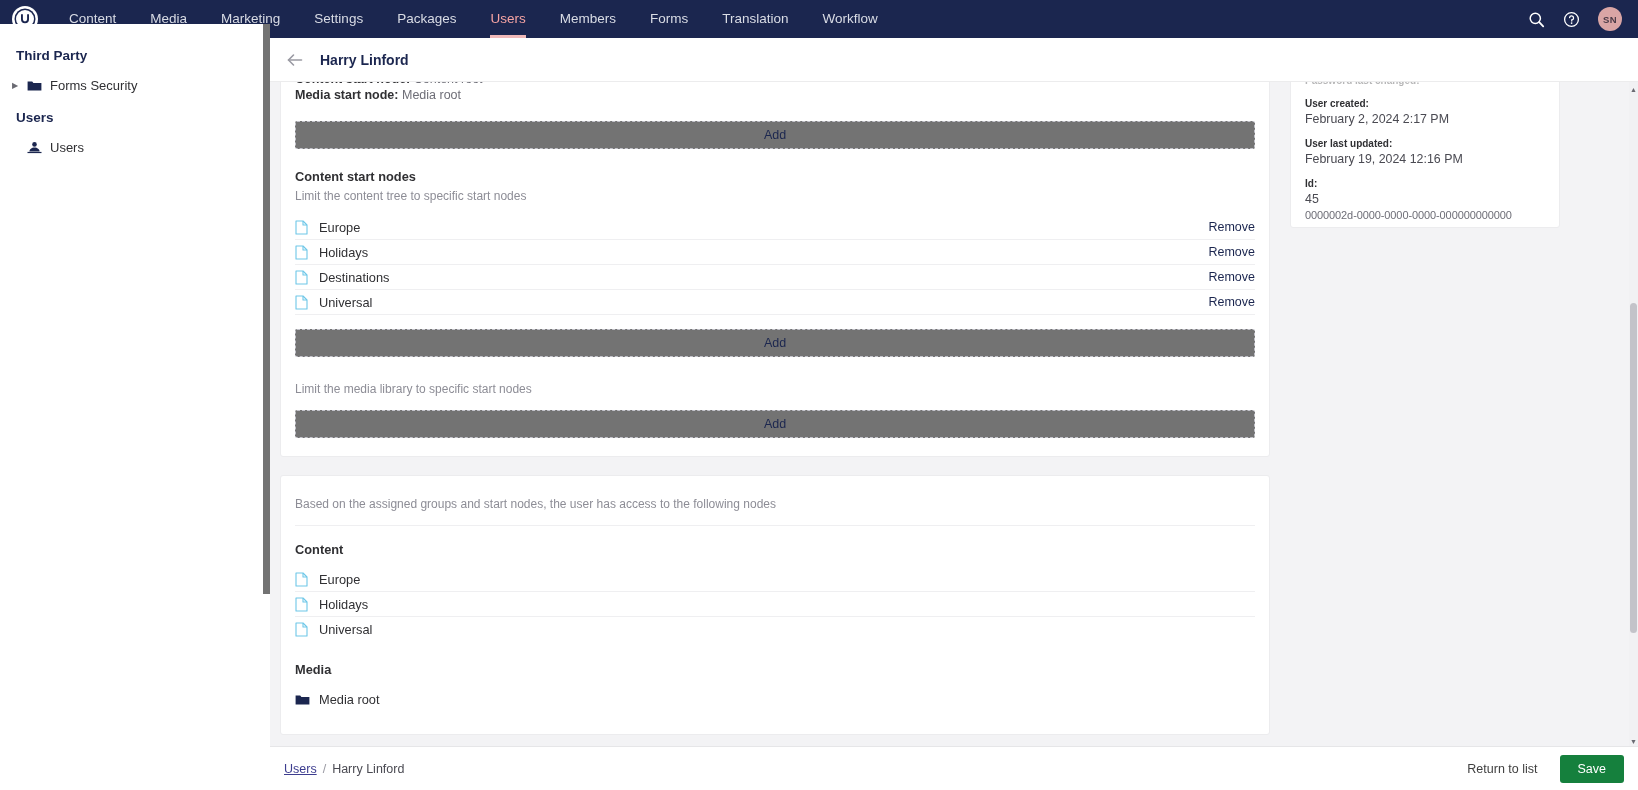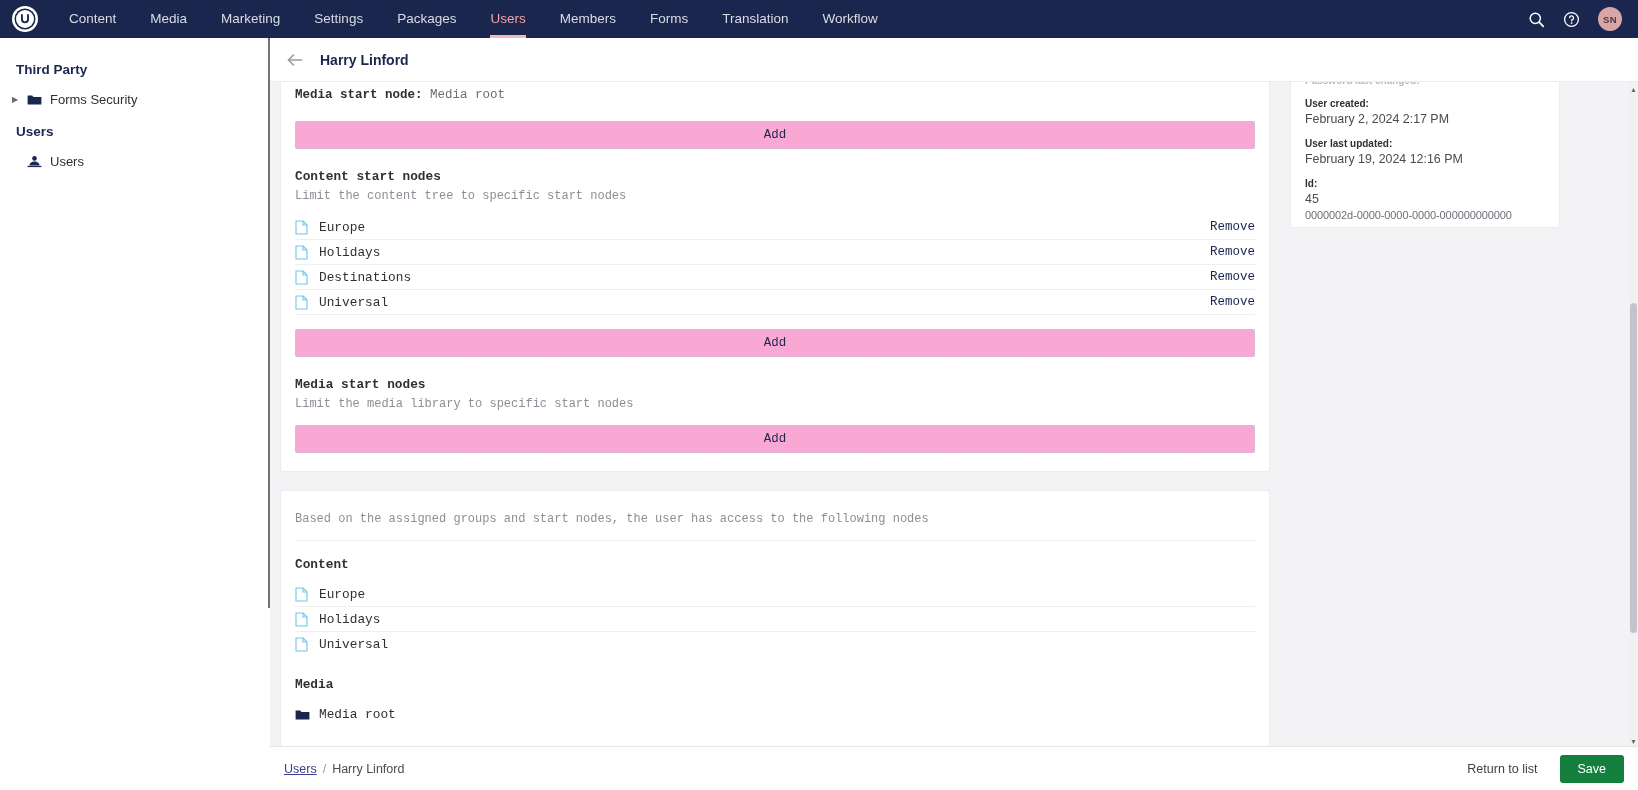--- a/index.html
+++ b/index.html
@@ -53,24 +53,24 @@
   .avatar {
     width: 24px; height: 24px; border-radius: 50%;
     background: #d9a5a5; color: #4a3a46;
     font-size: 9.5px; font-weight: bold;
     display: flex; align-items: center; justify-content: center;
     cursor: pointer; letter-spacing: .3px;
   }
 
   
   .sidebar {
-    position: absolute; top: 38px; left: 0;
+    position: absolute; top: 24px; left: 0;
     width: 270px; height: 570px;
     background: #fff;
-    border-right: 2px solid #737373;
+    border-right: 7px solid #737373;
     padding-top: 14px;
   }
   .side-group-title {
     font-size: 13.5px; font-weight: bold; color: #1b264f;
     padding: 10px 16px 8px 16px;
   }
   .side-item {
     display: flex; align-items: center;
     padding: 7px 16px 7px 8px;
     cursor: pointer;
@@ -111,21 +111,21 @@
     position: absolute; top: 44px; left: 0;
     width: 1368px; height: 666px;
     overflow: hidden;
     background: #f3f3f5;
   }
   .content-cols {
     display: flex;
     padding: 0 10px;
     gap: 20px;
   }
-  .col-left { width: 990px; flex: 0 0 990px; font-family: Liberation Mono, monospace; }
+  .col-left { width: 990px; flex: 0 0 990px; }
   .col-right { width: 270px; flex: 0 0 270px; padding-top: 0; }
 
   .card {
     background: #fff;
     border: 1px solid #ececee;
     border-radius: 3px;
     padding: 0 14px;
     margin-bottom: 18px;
   }
   .card.top { margin-top: -22px; padding-top: 0; }
@@ -140,21 +140,21 @@
   .group-meta span { color: #6d6d76; }
 
   .add-box {
     border: 1px dashed #c4c4cc;
     border-radius: 2px;
     height: 28px;
     display: flex; align-items: center; justify-content: center;
     margin: 14px 0 0 0;
     cursor: pointer;
     font-size: 12.5px; color: #1b264f;
-    background: #f9a8d4;
+    background: #737373;
   }
 
   .sect { padding-top: 20px; }
   .sect-title { font-size: 12.8px; font-weight: bold; color: #303033; }
   .sect-desc { font-size: 12px; color: #8d8d96; margin-top: 5px; }
 
   .node-list { margin-top: 12px; }
   .node-row {
     display: flex; align-items: center;
     height: 25px;
@@ -381,21 +381,20 @@
                     </svg>
                   </span>
                   <span class="node-name">Universal</span>
                   <span class="node-remove">Remove</span>
                 </div>
               </div>
             <div class="add-box">Add</div>
           </div>
 
           <div class="sect">
-            <div class="sect-title">Media start nodes</div>
             <div class="sect-desc">Limit the media library to specific start nodes</div>
             <div class="add-box">Add</div>
           </div>
 
           <div style="height:18px"></div>
         </div>
 
         <div class="card">
           <div class="access-head">
             <div class="sect-desc">Based on the assigned groups and start nodes, the user has access to the following nodes</div>

